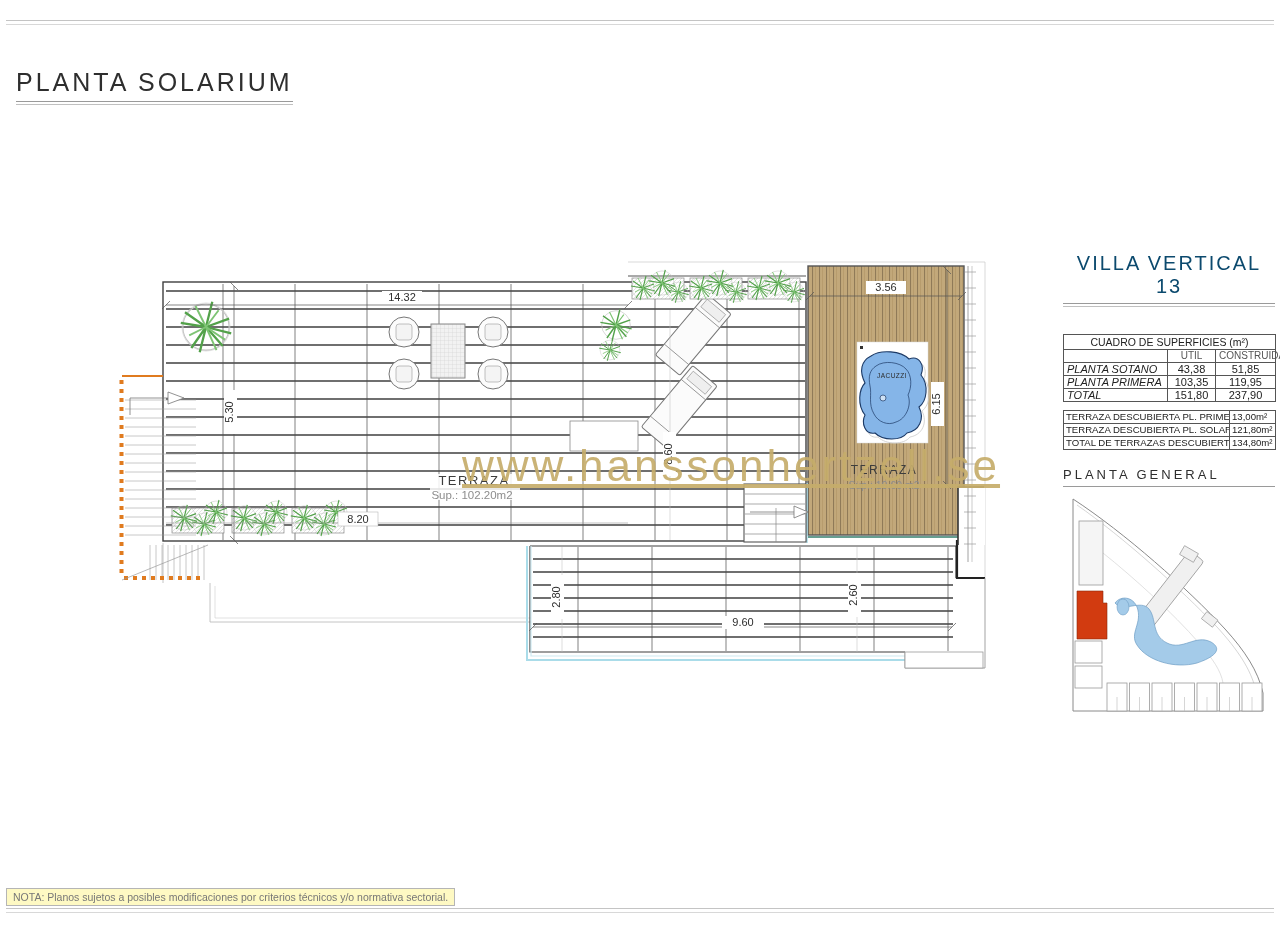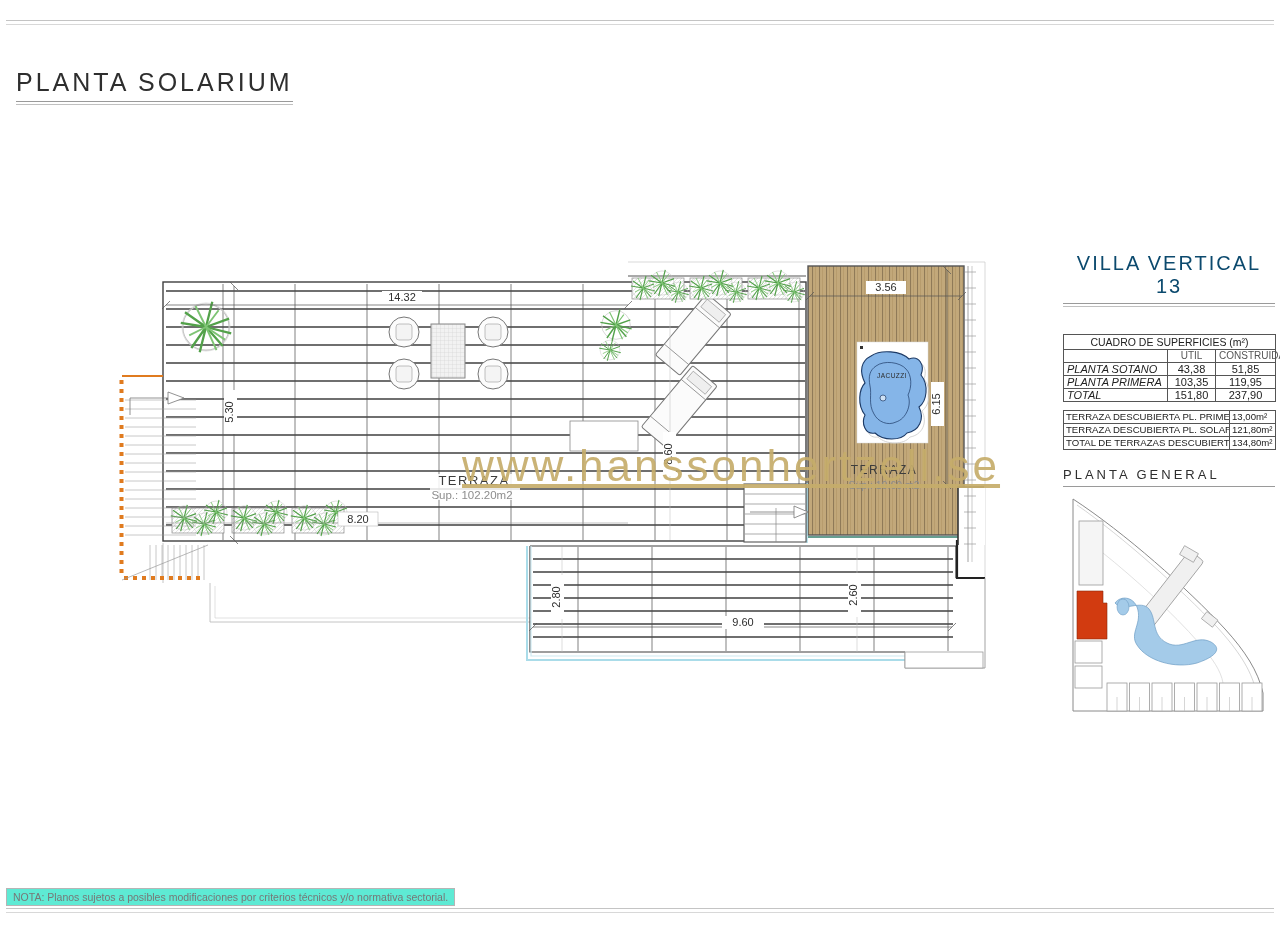--- a/index.html
+++ b/index.html
@@ -33,21 +33,21 @@
   #surfaces-table .lbl{white-space:nowrap;overflow:hidden;font-style:italic;}
   #terraces-table{margin-top:8px;font-size:9.6px;color:#222;}
   #terraces-table td{border:1px solid #555;padding:0 2px;height:12px;line-height:12px;white-space:nowrap;overflow:hidden;}
   #terraces-table .val{text-align:left;margin-top:21px;}
   #pg-title{
     margin-top:17px;font-size:13px;letter-spacing:3px;color:#2e2e2e;
     padding-bottom:4px;border-bottom:1px solid #9a9a9a;position:relative;width:100%;
   }
   #note-box{
     position:absolute;left:6px;top:888px;border:1px solid #b5b5b5;
-    font-size:10.5px;color:#777;padding:2px 6px;background:#5eead4;z-index:6;
+    font-size:10.5px;color:#777;padding:2px 6px;background:#fef9c3;z-index:6;
   }
   svg text{font-family:"Liberation Sans", sans-serif;}
   #plan-svg{position:absolute;left:110px;top:255px;z-index:2;}
   #site-svg{display:block;margin-top:6px;}
 </style>
 </head>
 <body>
 
 <div class="hr2" style="left:6px;right:6px;top:20px;"></div>
 <div class="hr2" style="left:6px;right:6px;top:908px;"></div>

